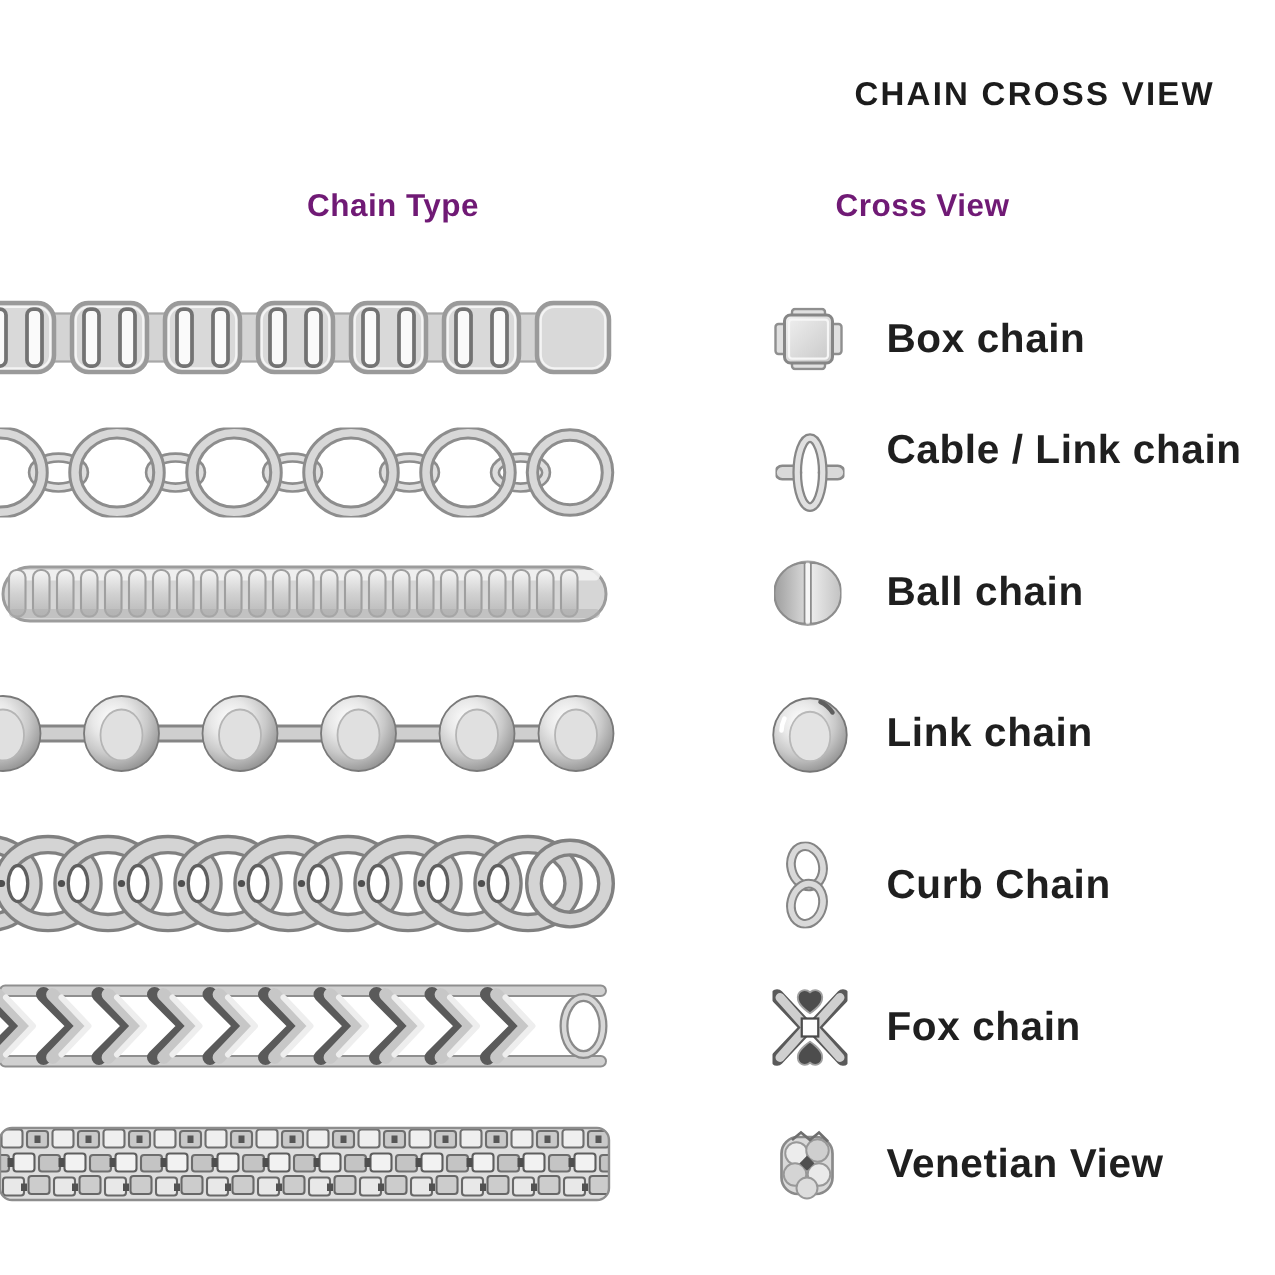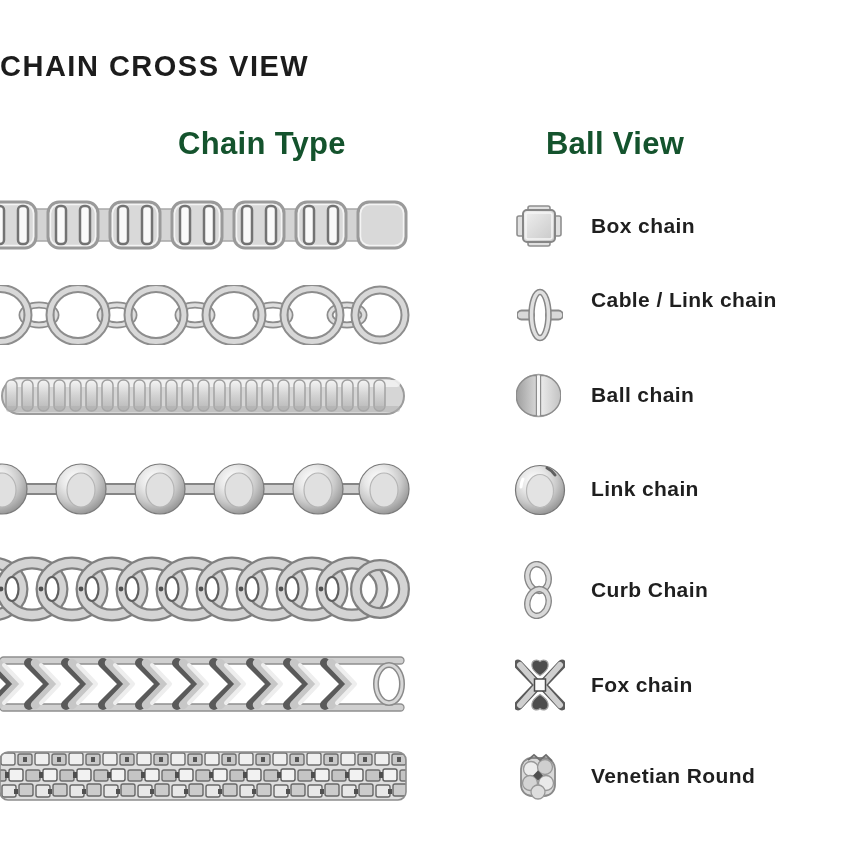--- a/index.html
+++ b/index.html
@@ -2,33 +2,33 @@
 <html><head>
 <meta charset="utf-8">
 <style>
   html,body{margin:0;padding:0;}
   body{
     width:850px;height:850px;background:#ffffff;position:relative;overflow:hidden;
     font-family:"Liberation Sans", sans-serif;color:#1c1c1c;
   }
   .title{
     position:absolute;left:0;top:50px;width:810px;margin:0;
-    text-align:left;font-size:29px;font-weight:700;letter-spacing:1.5px;color:#1c1c1c;
+    text-align:right;font-size:22px;font-weight:700;letter-spacing:1.5px;color:#1c1c1c;
   }
   .col-header{
     position:absolute;top:126px;width:220px;text-align:center;
-    font-size:31px;font-weight:700;color:#14532d;letter-spacing:.3px;
+    font-size:21px;font-weight:700;color:#701a75;letter-spacing:.3px;
   }
   .col-header.left{left:152px;}
   .col-header.right{left:505px;}
   .chain{position:absolute;left:0;width:410px;}
   .cicon{position:absolute;}
   .rowlabel{
     position:absolute;left:591px;transform:translateY(-50%);
-    font-size:21px;font-weight:700;color:#1f1f1f;letter-spacing:.4px;white-space:nowrap;
+    font-size:27px;font-weight:700;color:#1f1f1f;letter-spacing:.4px;white-space:nowrap;
   }
 </style>
 </head>
 <body>
 
 <svg style="position:absolute;width:0;height:0" aria-hidden="true">
   <defs>
     <linearGradient id="gPlate" x1="0" y1="0" x2="1" y2="1">
       <stop offset="0" stop-color="#f1f1f1"></stop>
         <stop offset="1" stop-color="#c7c7c7"></stop>
@@ -65,21 +65,21 @@
       <rect x="23" y="5" width="4" height="5" fill="#565656"></rect>
       <rect x="14" y="37" width="4" height="5" fill="#515151"></rect>
     </pattern>
   </defs>
 </svg>
 
 <div>
 
   <h1 class="title">CHAIN CROSS VIEW</h1>
   <div class="col-header left">Chain Type</div>
-  <div class="col-header right">Ball View</div>
+  <div class="col-header right">Cross View</div>
 
   <svg class="chain" style="top:199px" width="410" height="52" viewBox="0 0 410 52">
     <defs>
       <g id="bxu">
         <rect x="0" y="3" width="50" height="46" rx="11" fill="#d9d9d9" stroke="#9a9a9a" stroke-width="3"></rect>
         <rect x="2.5" y="5.5" width="45" height="41" rx="9" fill="none" stroke="#f4f4f4" stroke-width="1.5"></rect>
         <rect x="8" y="7" width="10" height="38" rx="4" fill="#fafafa" stroke="#737373" stroke-width="2.5"></rect>
         <rect x="32" y="7" width="10" height="38" rx="4" fill="#fafafa" stroke="#737373" stroke-width="2.5"></rect>
       </g>
     </defs>
@@ -290,15 +290,15 @@
   <svg class="cicon" style="left:516px;top:752px" width="44" height="48" viewBox="0 0 44 48">
     <rect x="5" y="6" width="34" height="38" rx="11" fill="#d9d9d9" stroke="#8a8a8a" stroke-width="1.8"></rect>
     <circle cx="15" cy="17" r="7.5" fill="#ececec" stroke="#989898" stroke-width="1.3"></circle>
     <circle cx="29" cy="15" r="7.5" fill="#cfcfcf" stroke="#989898" stroke-width="1.3"></circle>
     <circle cx="14" cy="31" r="7.5" fill="#d4d4d4" stroke="#989898" stroke-width="1.3"></circle>
     <circle cx="30" cy="31" r="7.5" fill="#e9e9e9" stroke="#989898" stroke-width="1.3"></circle>
     <circle cx="22" cy="40" r="7" fill="#dddddd" stroke="#989898" stroke-width="1.3"></circle>
     <rect x="18.5" y="20" width="7" height="7" transform="rotate(45 22 23.5)" fill="#4f4f4f"></rect>
     <path d="M12,8 L18,3 L24,8 L30,3 L36,9" fill="none" stroke="#6f6f6f" stroke-width="1.8"></path>
   </svg>
-  <div class="rowlabel" style="top:776px">Venetian Round</div>
+  <div class="rowlabel" style="top:776px">Venetian View</div>
 
 </div>
 
 </body></html>

